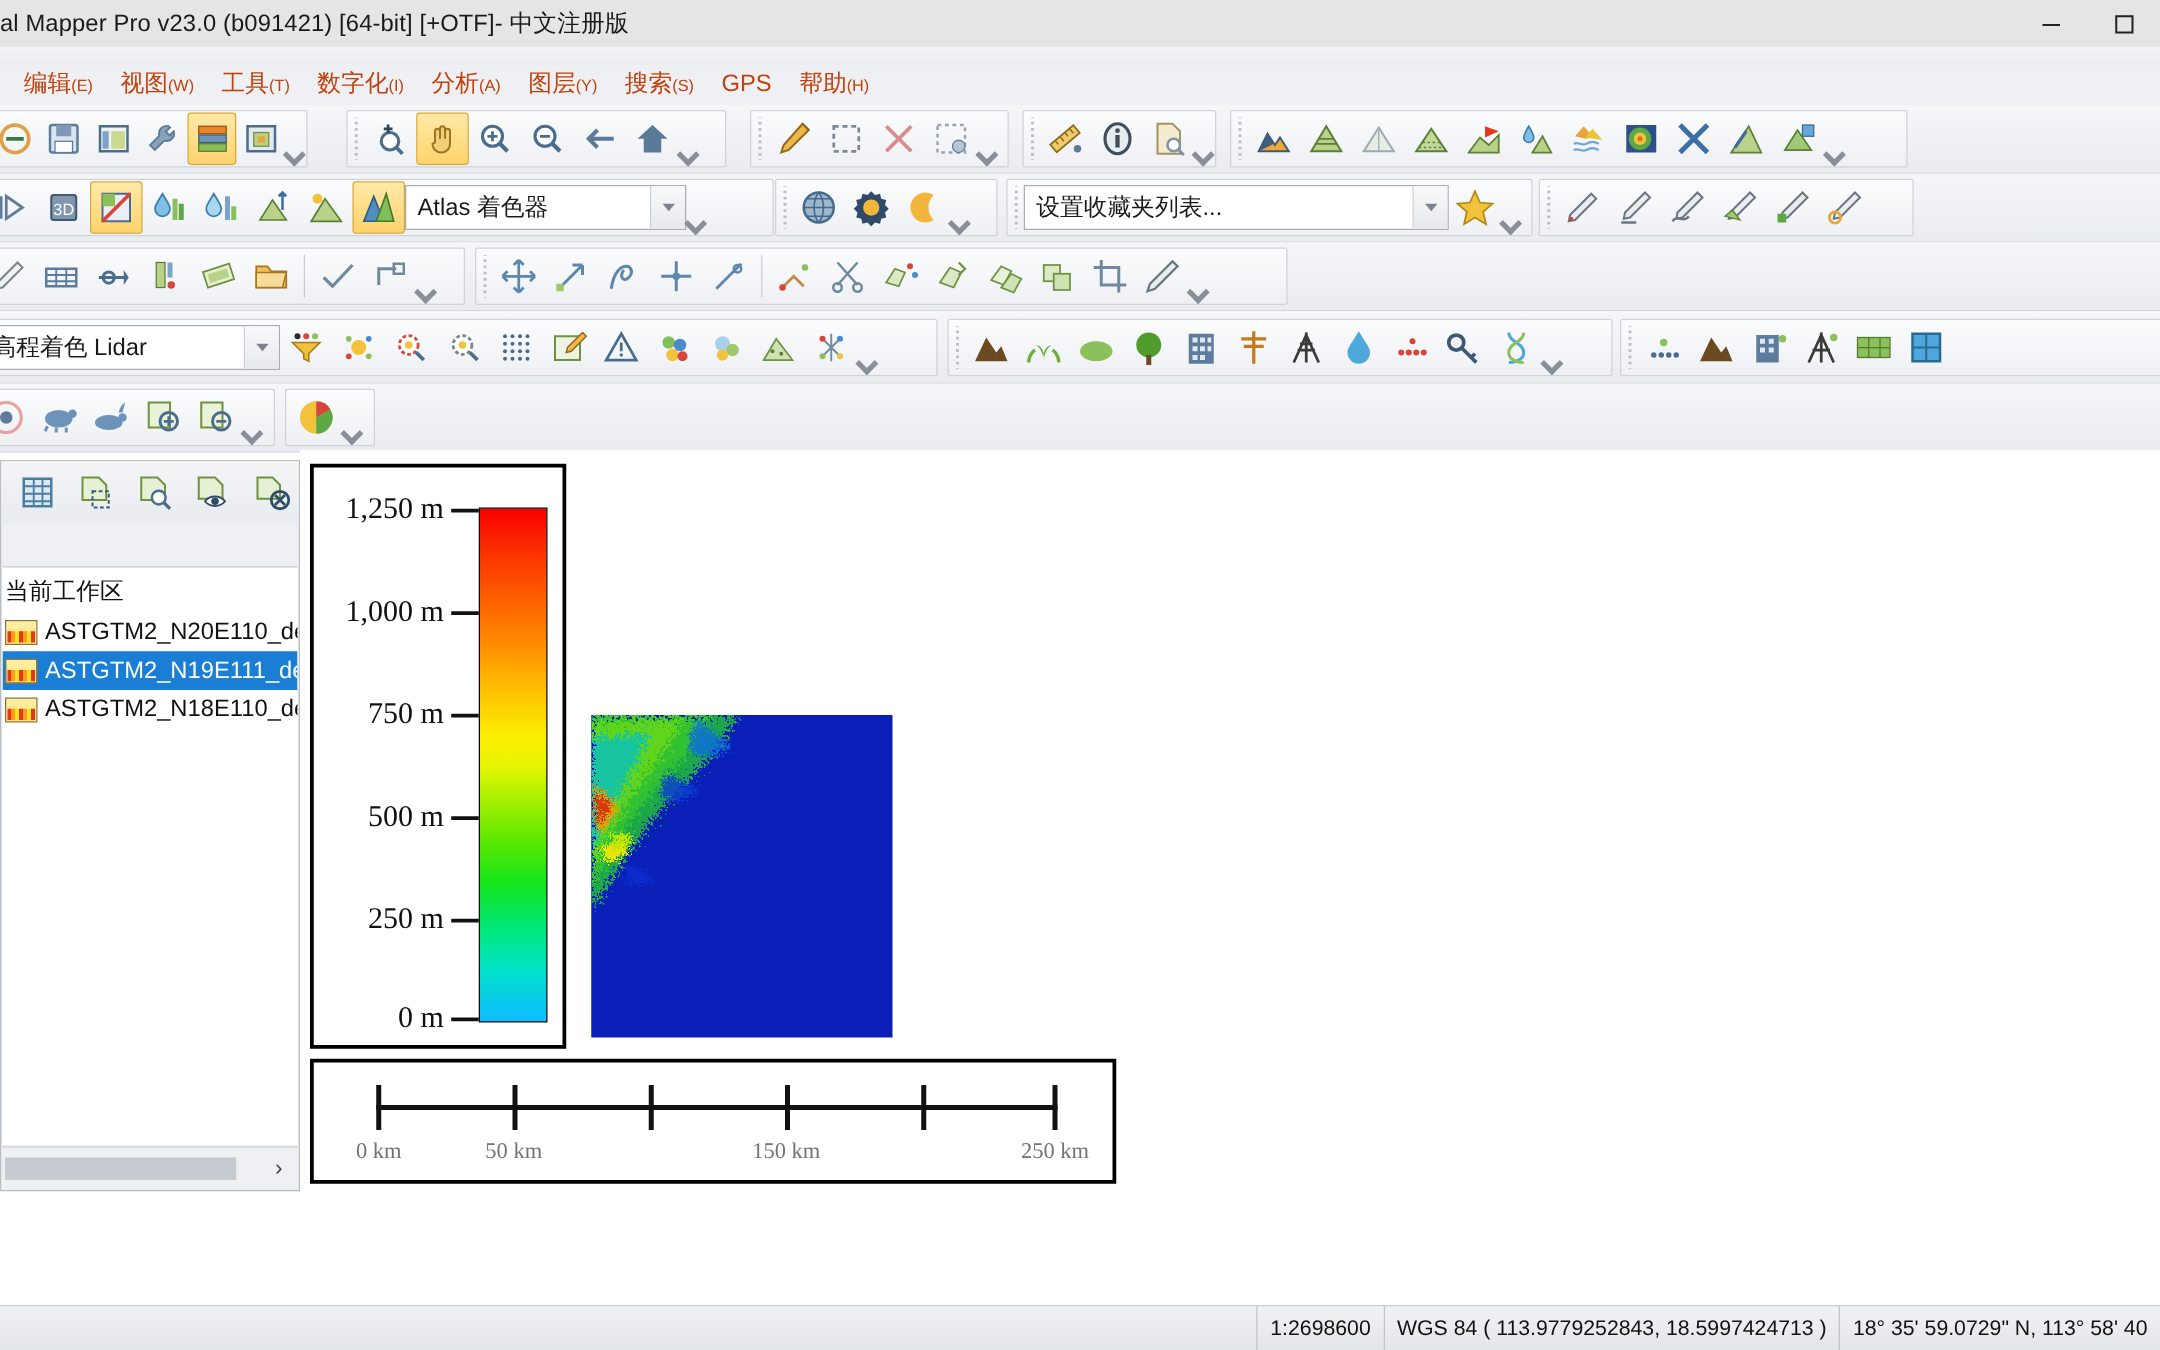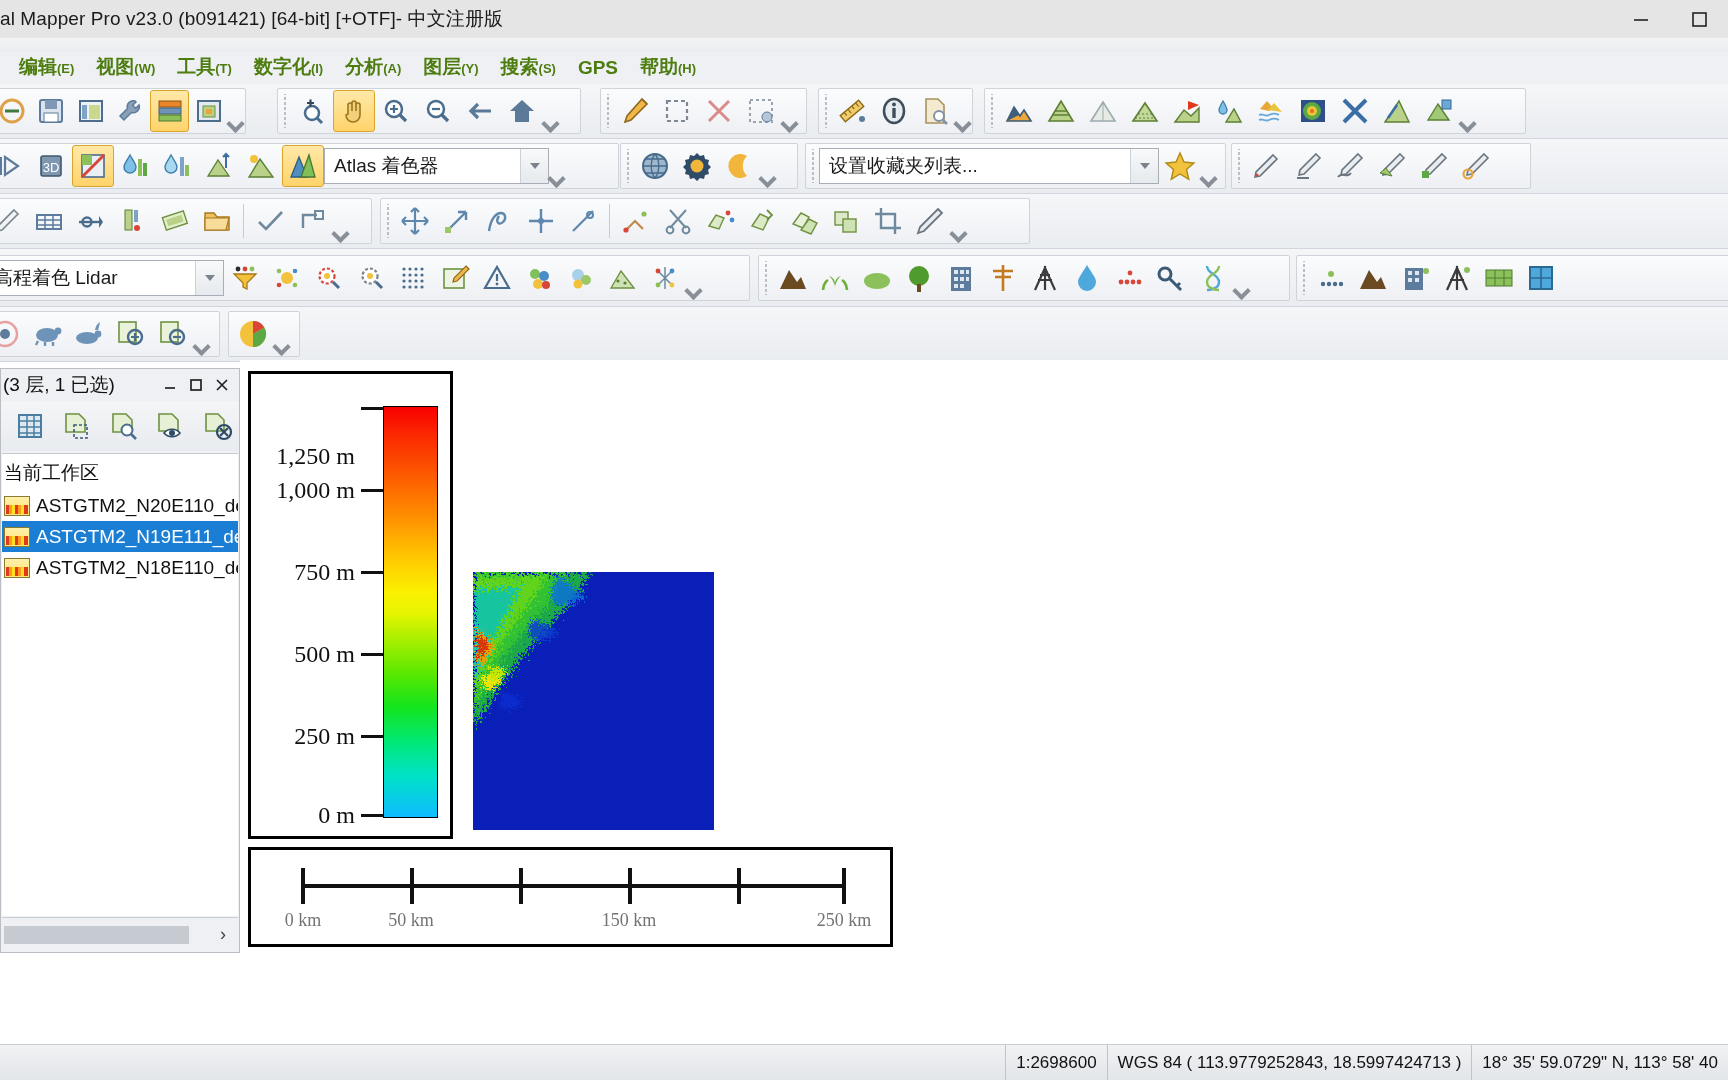--- a/index.html
+++ b/index.html
@@ -29,23 +29,22 @@
   .menubar {
     position: absolute; left: 0; top: 38px; width: 1728px; height: 20px;
     background: linear-gradient(#f2f3f5, #e7eaee);
   }
   .menurow {
     position: absolute; left: 0; top: 52px; width: 1728px; height: 32px;
     background: #eef0f3;
     display: flex; align-items: center; padding-left: 8px; gap: 0px;
   }
   .menu-item {
-    font-size: 19px; color: #4d7c0f; padding: 0 11px; white-space: nowrap;
+    font-size: 19px; color: #c2410c; padding: 0 11px; white-space: nowrap;
     line-height: 30px;
-    font-weight: bold;
   }
   .menu-item .mn { font-size: 13px; }
 
   
   .toolband {
     position: absolute; left: 0; width: 1728px;
     background: linear-gradient(#f5f6f8, #e9ecf0);
     border-bottom: 1px solid #d2d6dc;
   }
   .tb-row { position: relative; width: 100%; height: 100%; }
@@ -1026,40 +1025,20 @@
               <path d="M17 17V4a13 13 0 0 1 11.3 6.5z" fill="#d8463a"></path>
               <path d="M17 17l11.3-6.5A13 13 0 0 1 17 30z" fill="#5ca845"></path>
             </svg>
           </div>
         <div class="overflow"></div>
       </div>
     </div>
   </div>
 
   <div class="panel">
-    <div class="panel-caption">
-      <span>(3 层, 1 已选)</span>
-      <span class="cap-btns">
-        <span class="cap-btn">
-          <svg width="18" height="18" viewBox="0 0 18 18">
-              <line x1="4" y1="12" x2="14" y2="12" stroke="#222" stroke-width="1.7"></line>
-            </svg>
-        </span>
-        <span class="cap-btn">
-          <svg width="18" height="18" viewBox="0 0 18 18">
-              <rect x="4" y="4" width="10" height="10" fill="none" stroke="#222" stroke-width="1.7"></rect>
-            </svg>
-        </span>
-        <span class="cap-btn">
-          <svg width="18" height="18" viewBox="0 0 18 18">
-              <path d="M4 4l10 10M14 4L4 14" stroke="#222" stroke-width="1.7"></path>
-            </svg>
-        </span>
-      </span>
-    </div>
 
     <div class="panel-tools">
       <span class="ptool">
         <svg width="30" height="30" viewBox="0 0 30 30">
             <rect x="4" y="4" width="22" height="22" fill="#dce9f2" stroke="#4a7ea0" stroke-width="2"></rect>
             <path d="M4 10h22M4 16h22M4 22h22M12 4v22M19 4v22" stroke="#4a7ea0" stroke-width="1.5"></path>
           </svg>
       </span>
       <span class="ptool">
         <svg width="30" height="30" viewBox="0 0 30 30">
@@ -1113,21 +1092,21 @@
     </div>
   </div>
 
   <div class="mapcanvas">
 
     <div class="legend-box">
       <div class="legend-inner">
         <div class="legend-bar"></div>
 
         <div class="legend-tick" style="top:33px;"></div>
-        <div class="legend-lbl" style="top:34px;margin-top:48px;">1,250 m</div>
+        <div class="legend-lbl" style="top:34px;">1,250 m</div>
 
         <div class="legend-tick" style="top:115px;"></div>
         <div class="legend-lbl" style="top:116px;">1,000 m</div>
 
         <div class="legend-tick" style="top:197px;"></div>
         <div class="legend-lbl" style="top:198px;">750 m</div>
 
         <div class="legend-tick" style="top:279px;"></div>
         <div class="legend-lbl" style="top:280px;">500 m</div>
 

